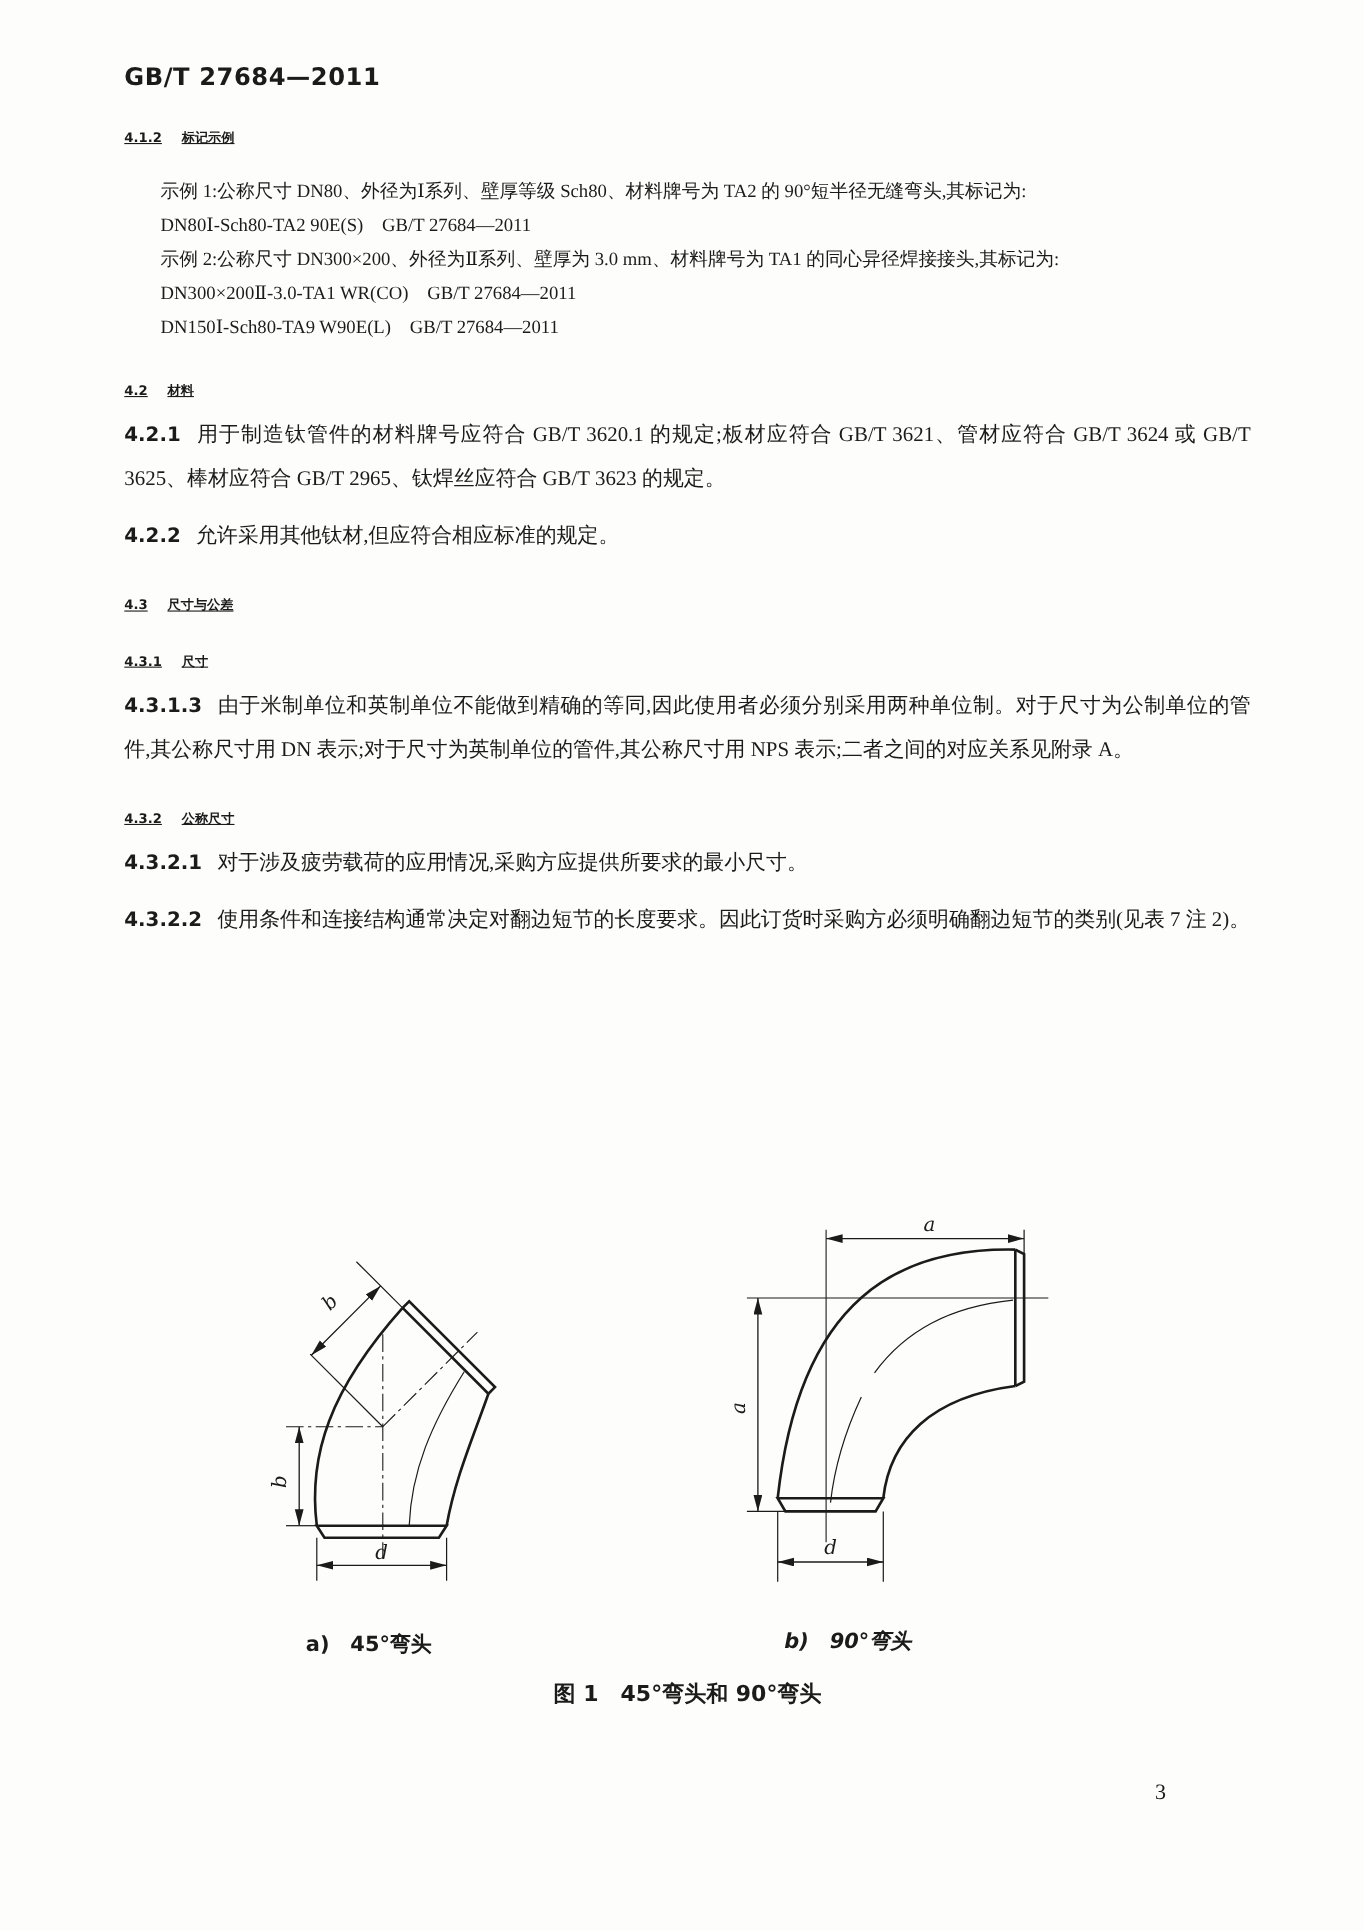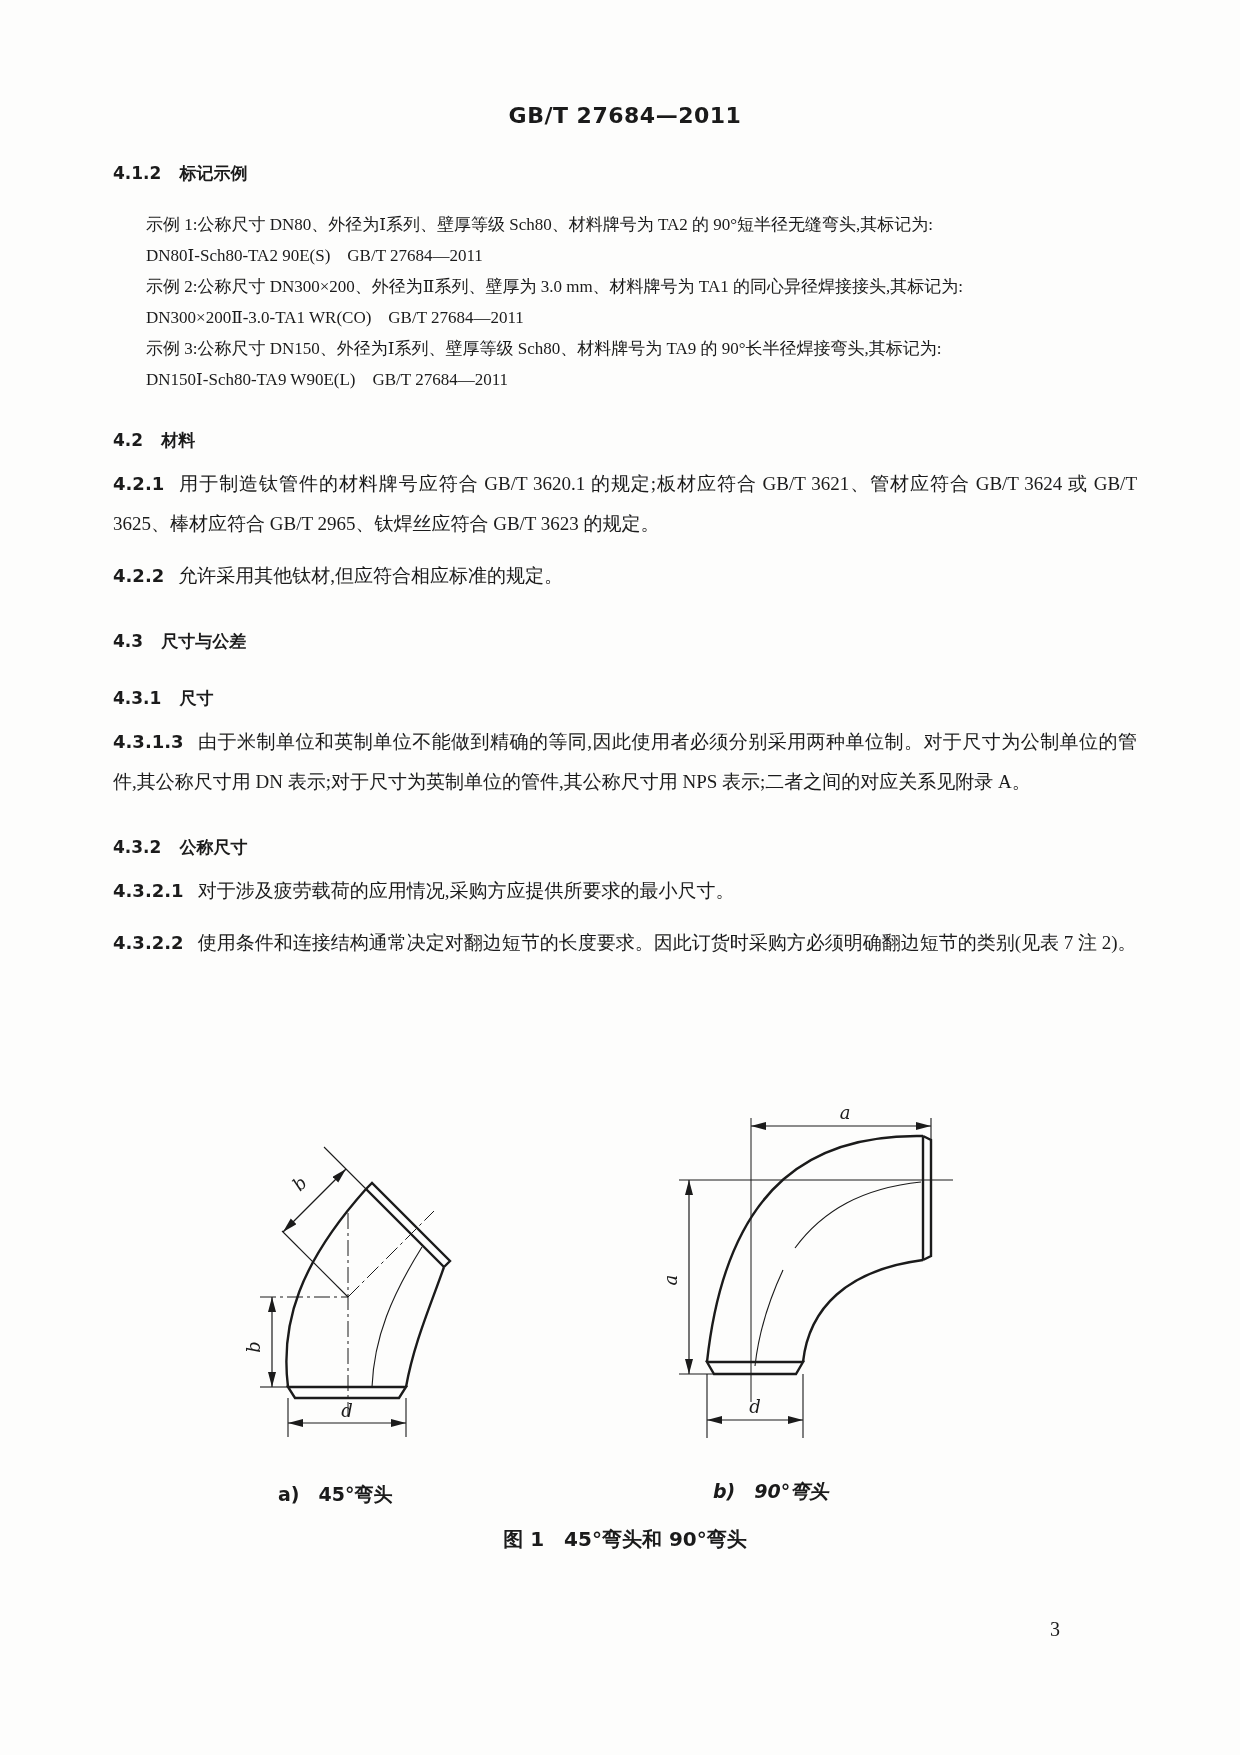--- a/index.html
+++ b/index.html
@@ -3,27 +3,27 @@
 <meta charset="utf-8">
 <style>
   html,body { margin:0; padding:0; }
   body {
     width:1240px; height:1755px; background:#fdfdfc; color:#1b1b1b;
     font-family:"Liberation Serif","DejaVu Serif",serif;
     position:relative; overflow:hidden;
   }
   .page { position:absolute; left:113px; right:103px; top:0; bottom:0; }
   .doc-header {
-    padding-top:103px; text-align:center;
+    padding-top:58px; text-align:left;
     font-family:"DejaVu Sans","Liberation Sans",sans-serif;
     font-weight:bold; font-size:22px; letter-spacing:0.5px;
   }
   .clause-head {
     font-family:"DejaVu Sans","Liberation Sans",sans-serif;
-    font-weight:bold; font-size:17px; margin-top:34px;
+    font-weight:bold; font-size:12px; margin-top:34px;text-decoration:underline;
   }
   .clause-head .num { margin-right:18px; }
   .para { font-size:19px; line-height:40px; margin-top:12px; text-align:justify; }
   .para .num {
     font-family:"DejaVu Sans","Liberation Sans",sans-serif;
     font-weight:bold; margin-right:14px; font-size:18px;
   }
   .examples { margin:24px 0 0 33px; font-size:17px; line-height:31px; }
   .examples .ex-desc { }
   .examples .ex-code { }
@@ -57,21 +57,20 @@
 
   <div class="clause-head">
     <span class="num">4.1.2</span><span>标记示例</span>
   </div>
 
   <div class="examples">
     <div class="ex-desc">示例 1:公称尺寸 DN80、外径为Ⅰ系列、壁厚等级 Sch80、材料牌号为 TA2 的 90°短半径无缝弯头,其标记为:</div>
     <div class="ex-code">DN80Ⅰ-Sch80-TA2 90E(S)　GB/T 27684—2011</div>
     <div class="ex-desc">示例 2:公称尺寸 DN300×200、外径为Ⅱ系列、壁厚为 3.0 mm、材料牌号为 TA1 的同心异径焊接接头,其标记为:</div>
     <div class="ex-code">DN300×200Ⅱ-3.0-TA1 WR(CO)　GB/T 27684—2011</div>
-    <div class="ex-desc">示例 3:公称尺寸 DN150、外径为Ⅰ系列、壁厚等级 Sch80、材料牌号为 TA9 的 90°长半径焊接弯头,其标记为:</div>
     <div class="ex-code">DN150Ⅰ-Sch80-TA9 W90E(L)　GB/T 27684—2011</div>
   </div>
 
   <div class="clause-head">
     <span class="num">4.2</span><span>材料</span>
   </div>
 
   <div class="para">
     <span class="num">4.2.1</span><span>用于制造钛管件的材料牌号应符合 GB/T 3620.1 的规定;板材应符合 GB/T 3621、管材应符合 GB/T 3624 或 GB/T 3625、棒材应符合 GB/T 2965、钛焊丝应符合 GB/T 3623 的规定。</span>
   </div>

